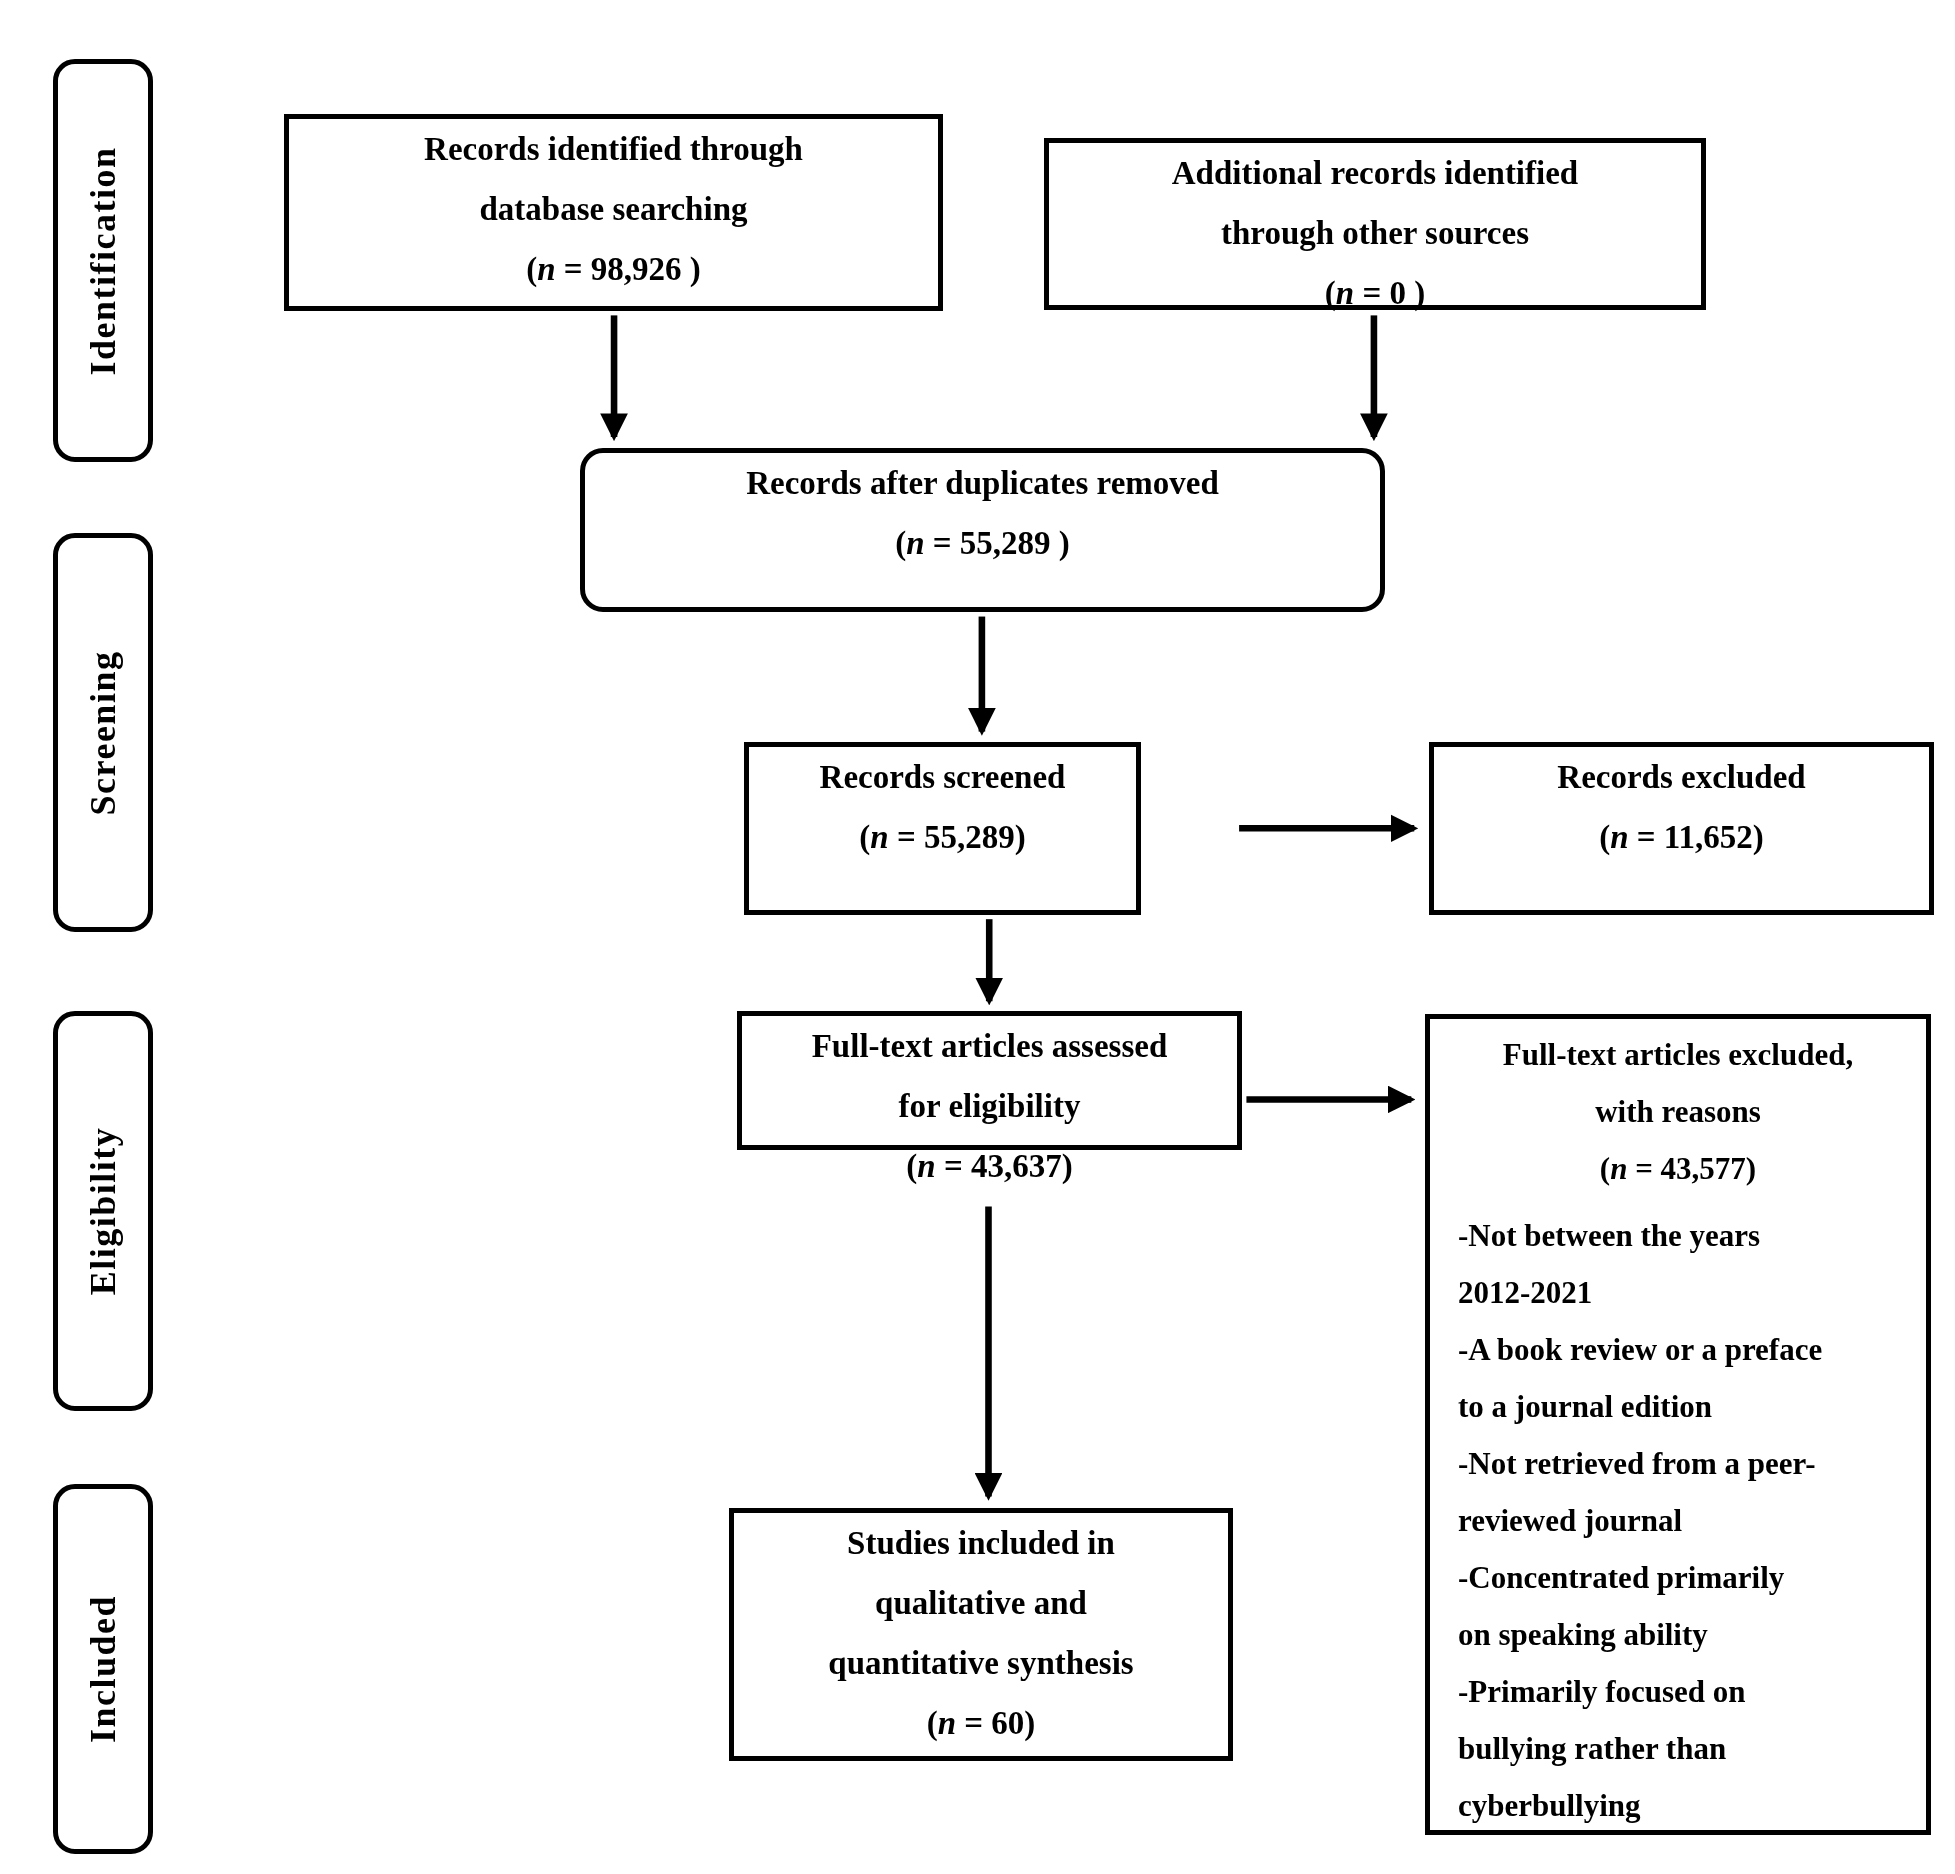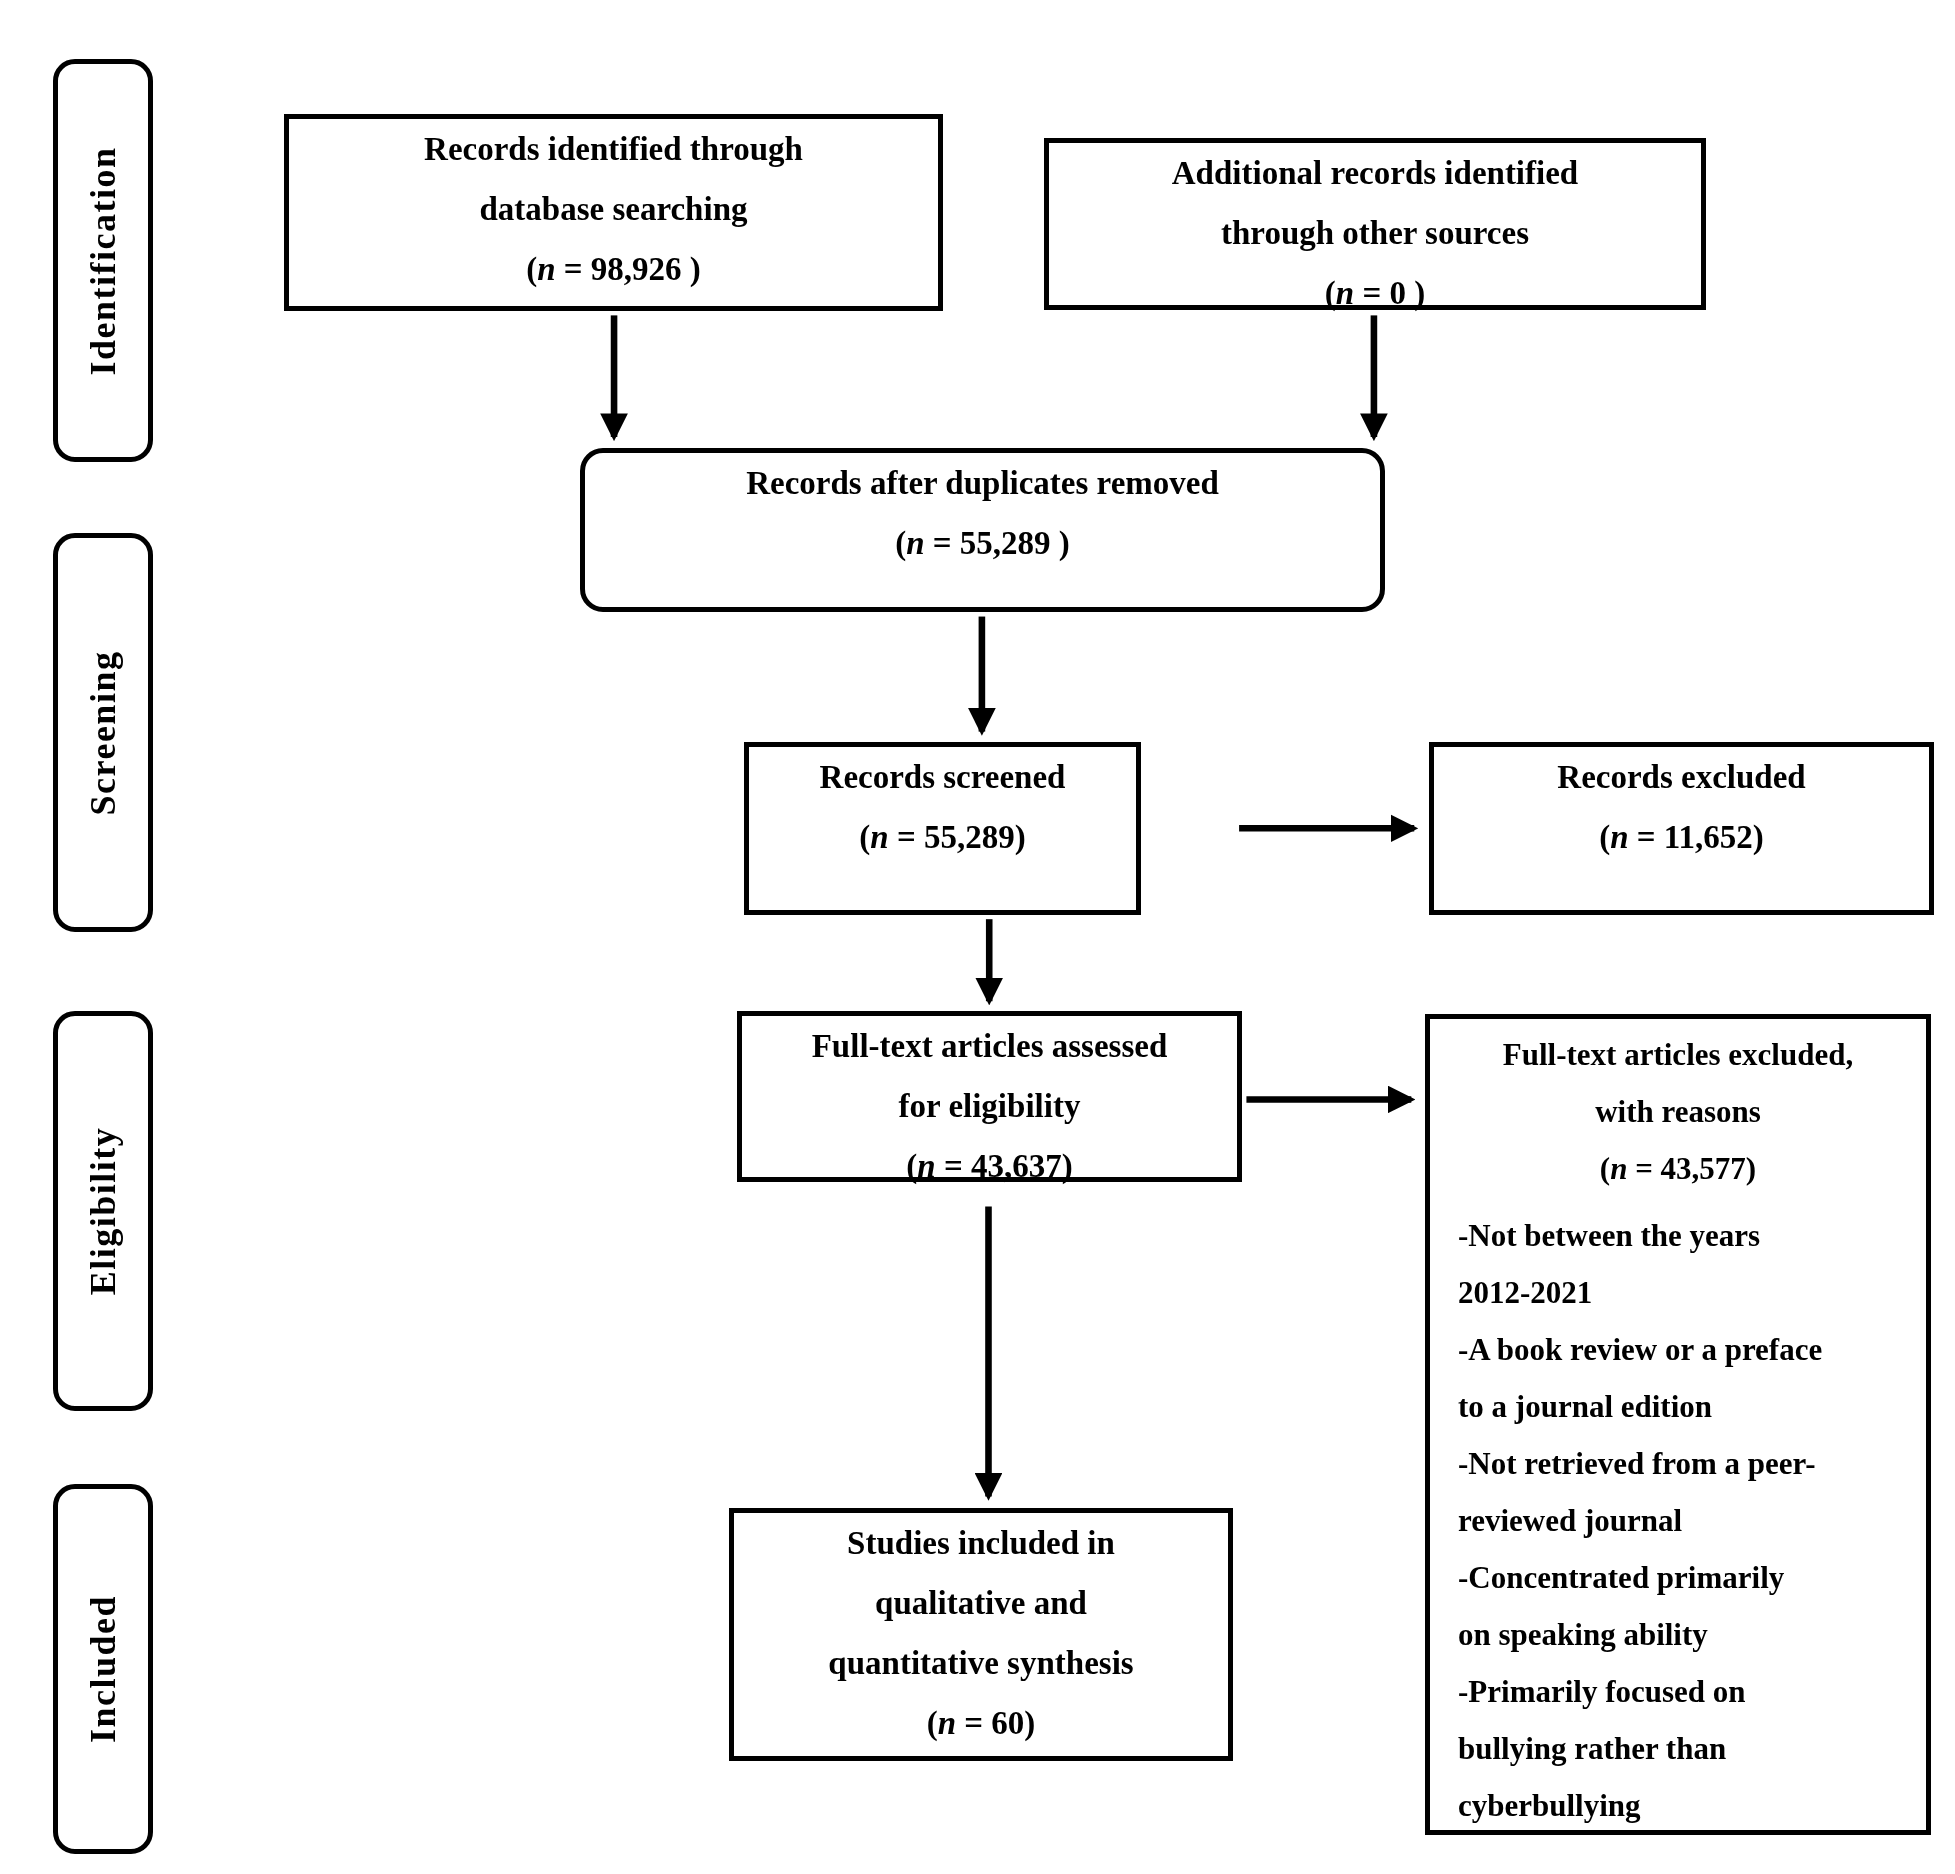--- a/index.html
+++ b/index.html
@@ -100,21 +100,21 @@
   <div class="fbox" style="left:744px; top:742px; width:397px; height:173px;">
     <div class="line">Records screened</div>
     <div class="line count">(<i>n</i> = 55,289)</div>
   </div>
 
   <div class="fbox" style="left:1429px; top:742px; width:505px; height:173px;">
     <div class="line">Records excluded</div>
     <div class="line count">(<i>n</i> = 11,652)</div>
   </div>
 
-  <div class="fbox" style="left:737px; top:1011px; width:505px; height:171px;">
+  <div class="fbox" style="left:737px; top:1011px; width:505px; height:139px;">
     <div class="line">Full-text articles assessed</div>
     <div class="line">for eligibility</div>
     <div class="line count">(<i>n</i> = 43,637)</div>
   </div>
 
   <div class="fbox tall" style="left:1425px; top:1014px; width:506px; height:821px;">
     <div class="line">Full-text articles excluded,</div>
     <div class="line">with reasons</div>
     <div class="line count">(<i>n</i> = 43,577)</div>
     <div class="reasons">

